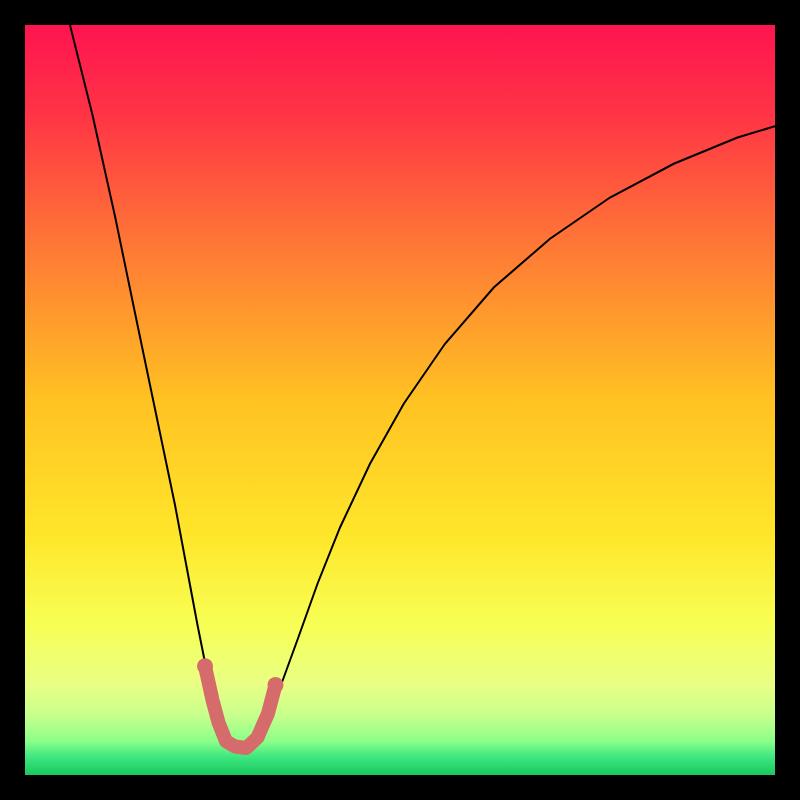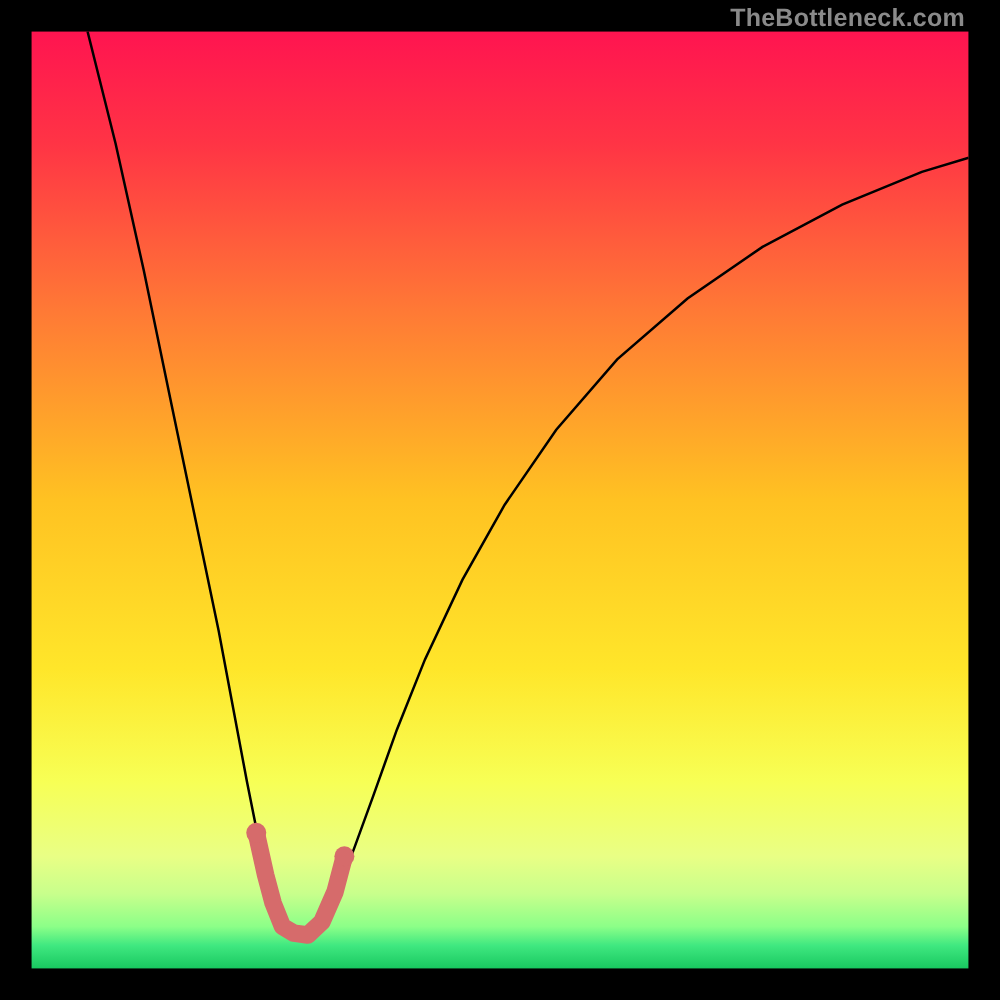--- a/index.html
+++ b/index.html
@@ -44,21 +44,20 @@
     position: absolute;
     inset: 0;
     width: 750px;
     height: 750px;
   }
 </style>
 </head>
 <body>
 
 <div class="frame">
-  <div class="watermark">TheBottleneck.com</div>
   <div class="plot-area">
     <svg class="gradient-bg" viewBox="0 0 750 750" preserveAspectRatio="none">
       <defs>
         <linearGradient id="bg-grad" x1="0" y1="0" x2="0" y2="1">
             <stop offset="0%" stop-color="#ff1450"></stop>
             <stop offset="12%" stop-color="#ff3445"></stop>
             <stop offset="30%" stop-color="#ff7a35"></stop>
             <stop offset="50%" stop-color="#ffc222"></stop>
             <stop offset="68%" stop-color="#ffe62a"></stop>
             <stop offset="80%" stop-color="#f7ff55"></stop>

